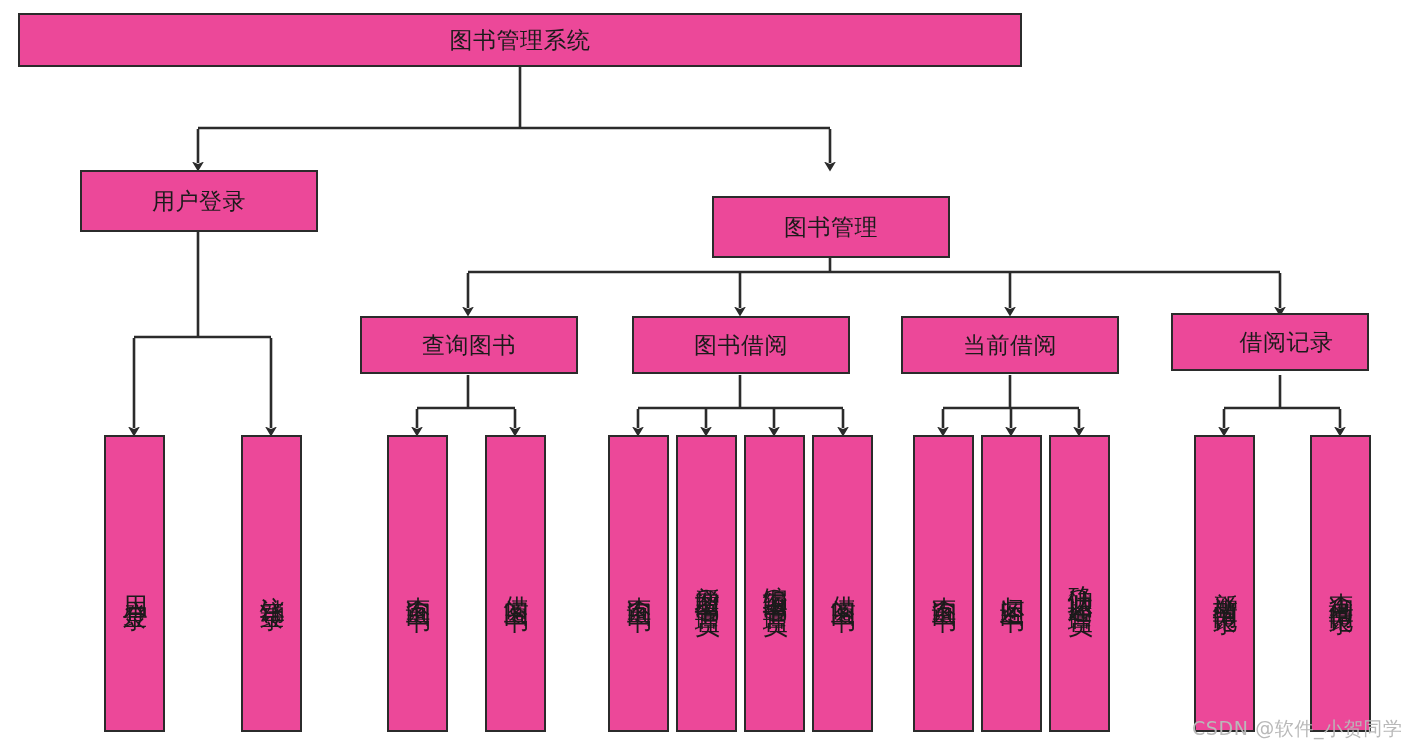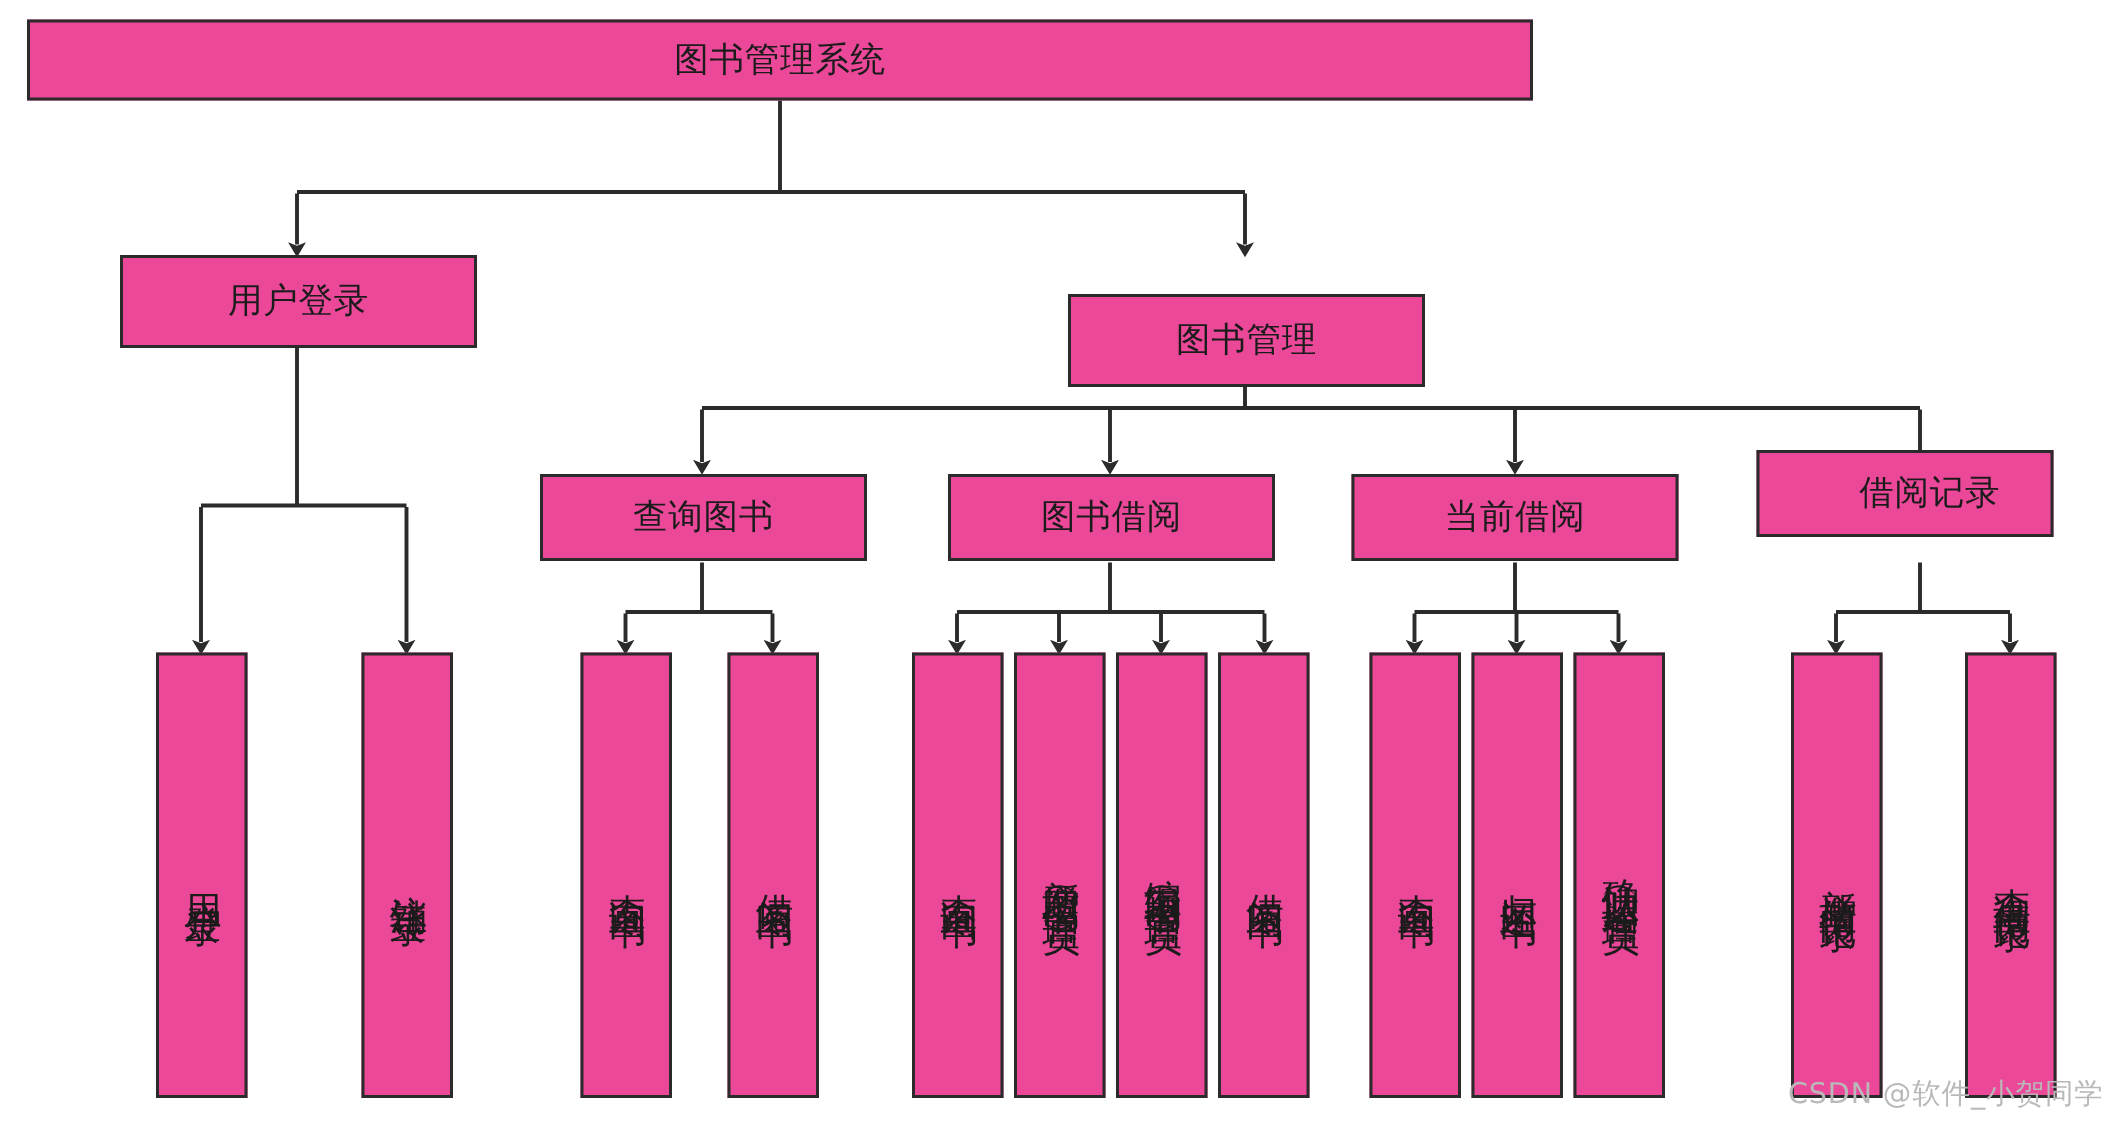--- a/index.html
+++ b/index.html
@@ -136,21 +136,21 @@
 
   <div class="node horiz" style="left:360px; top:316px; width:218px; height:58px;">
     <span class="node-label">查询图书</span>
   </div>
   <div class="node horiz" style="left:901px; top:316px; width:218px; height:58px;">
     <span class="node-label">当前借阅</span>
   </div>
   <div class="node horiz" style="left:632px; top:316px; width:218px; height:58px;">
     <span class="node-label">图书借阅</span>
   </div>
-  <div class="node horiz" style="left:1171px; top:300px; width:198px; height:58px;padding-left:33px;">
+  <div class="node horiz" style="left:1171px; top:313px; width:198px; height:58px;padding-left:33px;">
     <span class="node-label">借阅记录</span>
   </div>
 
   <div class="node vert" style="left:104px; top:435px; width:61px; height:297px;">
     <span class="node-label">用户登录</span>
   </div>
   <div class="node vert" style="left:241px; top:435px; width:61px; height:297px;">
     <span class="node-label">注销登录</span>
   </div>
 

